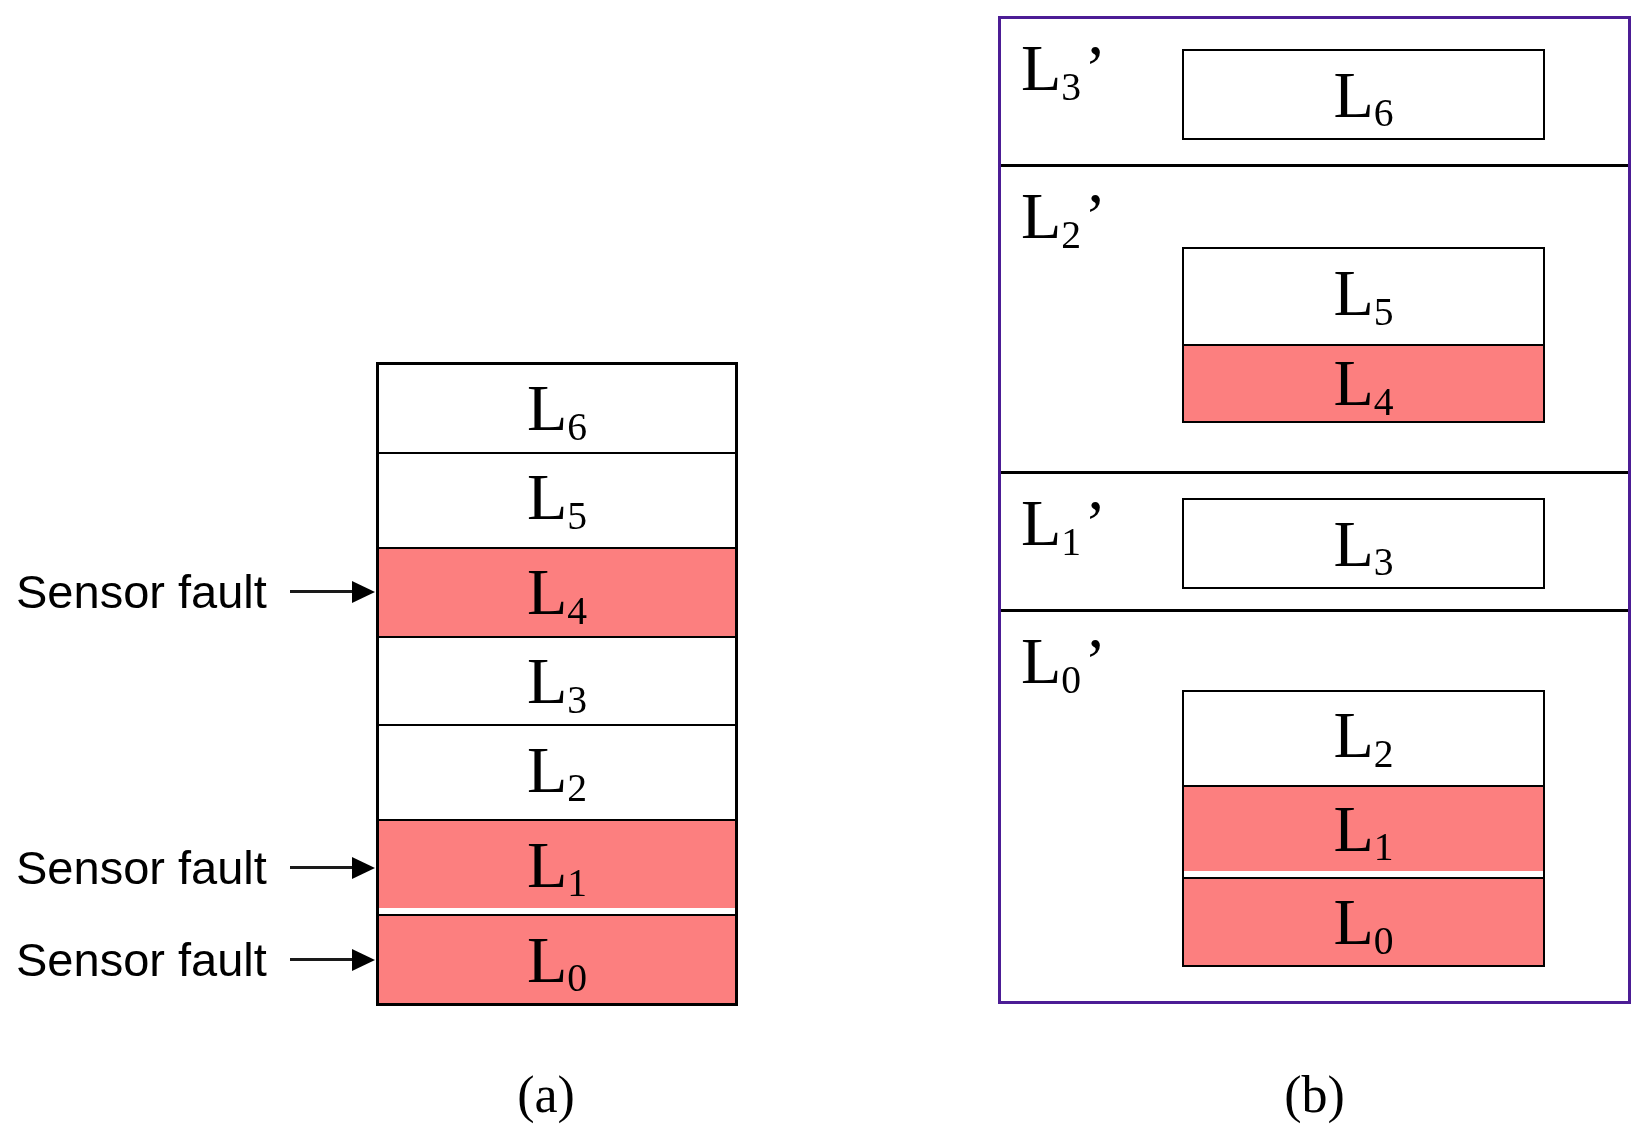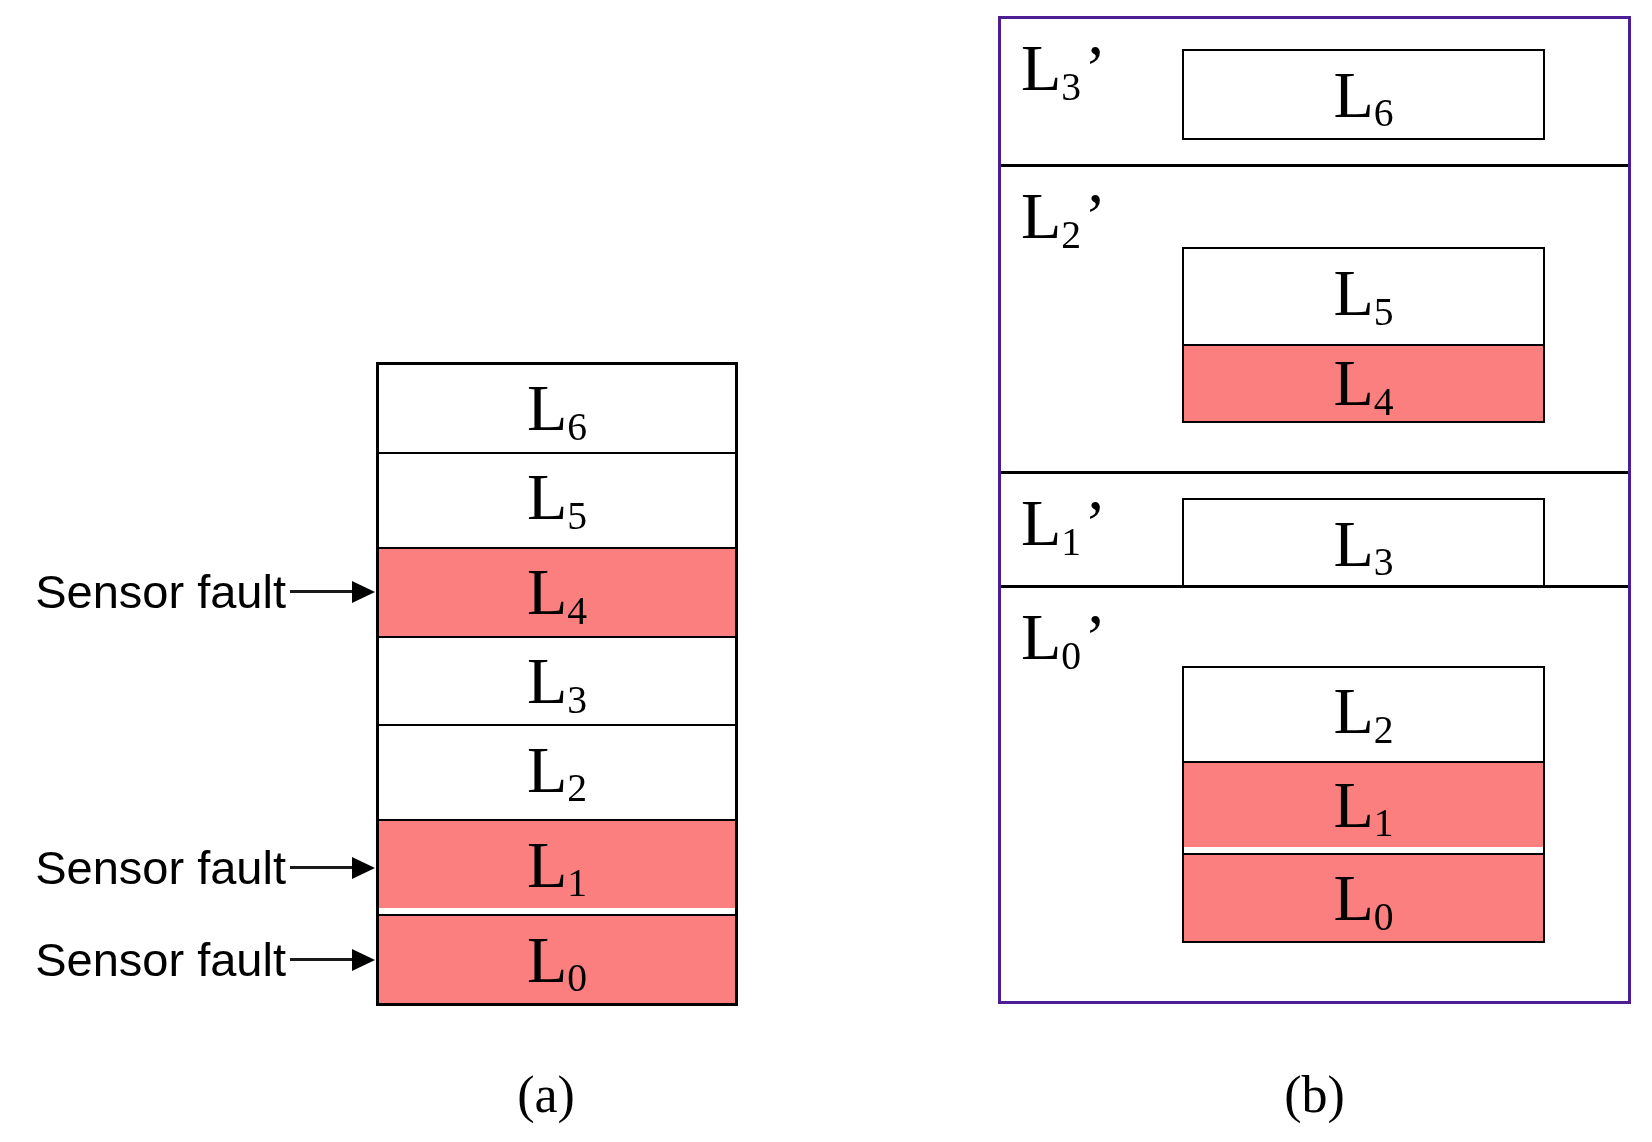--- a/index.html
+++ b/index.html
@@ -54,21 +54,20 @@
   
   .sf {
     position: absolute;
     left: 16px;
     width: 270px;
     font-family: "Liberation Sans", sans-serif;
     font-size: 47px;
     line-height: 1.1;
     color: #000000;
     white-space: nowrap;
-    text-align: right;
   }
   .shaft {
     position: absolute;
     left: 290px;
     width: 64px;
     height: 3px;
     background: #1a1a1a;
   }
   .head {
     position: absolute;
@@ -191,21 +190,21 @@
       <div class="ibox" style="top:80px;height:176px">
         <div class="irow" style="height:92px">
           <span class="lbl"><span>L</span><sub>5</sub></span>
         </div>
         <div class="irow fault" style="height:80px">
           <span class="lbl"><span>L</span><sub>4</sub></span>
         </div>
       </div>
     </div>
 
-    <div class="sec" style="height:114px">
+    <div class="sec" style="height:138px">
       <span class="lbl seclbl"><span>L</span><sub>1</sub><span class="prime">’</span></span>
       <div class="ibox" style="top:24px;height:91px">
         <div class="irow" style="flex:1">
           <span class="lbl"><span>L</span><sub>3</sub></span>
         </div>
       </div>
     </div>
 
     <div class="sec" style="height:336px">
       <span class="lbl seclbl"><span>L</span><sub>0</sub><span class="prime">’</span></span>

